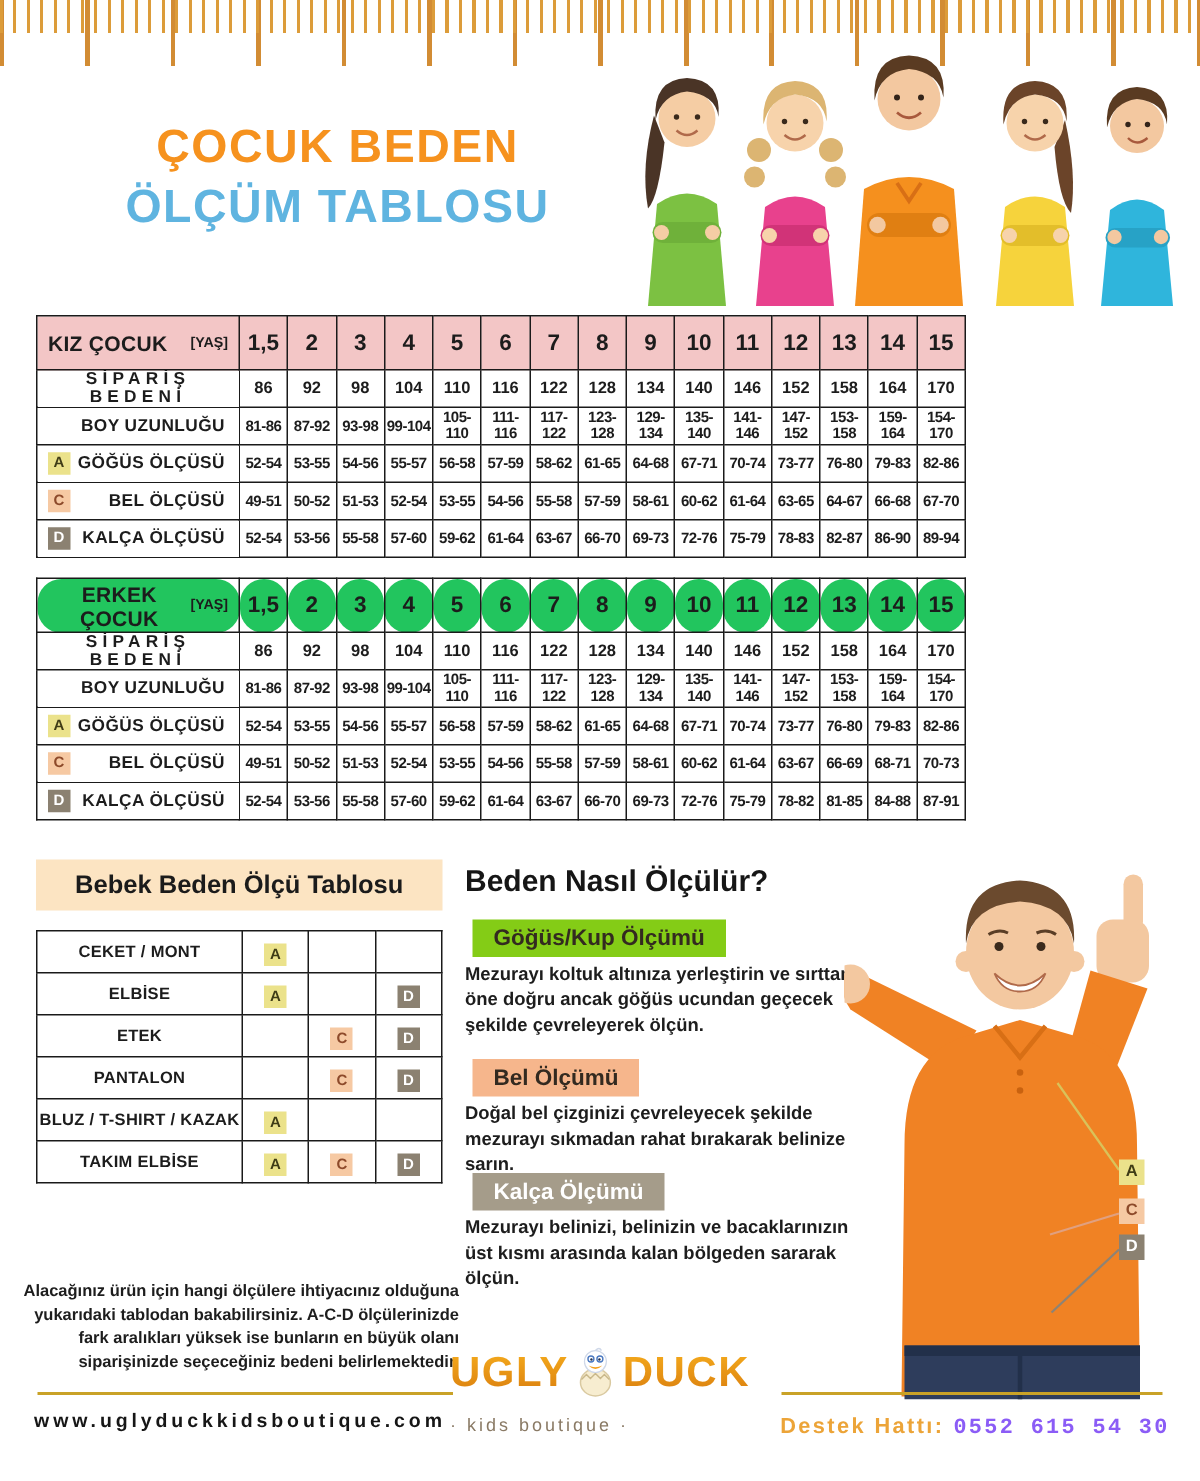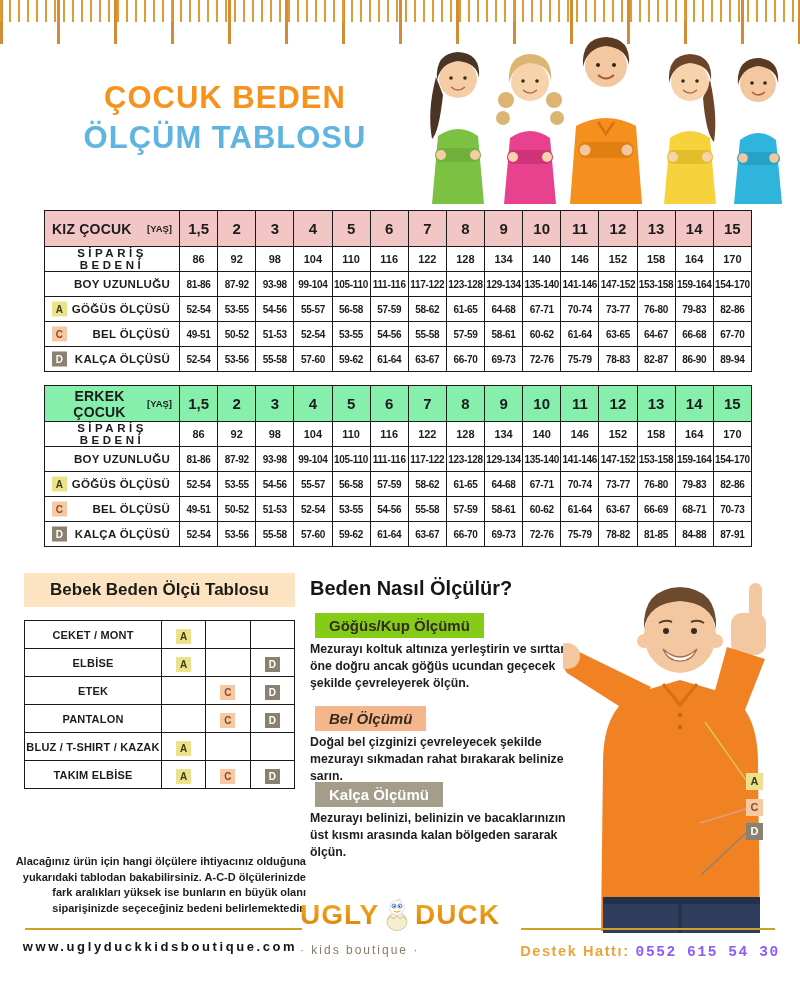--- a/index.html
+++ b/index.html
@@ -16,28 +16,28 @@
 
   
   .title{position:absolute;left:55px;top:78px;width:340px;text-align:center;
          font-weight:800;font-size:31px;letter-spacing:1px;line-height:1.28;}
   .title .t1{color:#f6921e;}
   .title .t2{color:#5fb4e0;}
 
   .kids{position:absolute;left:388px;top:22px;}
 
   
-  .size-table{position:absolute;left:24px;width:708px;border-collapse:collapse;table-layout:fixed;margin-left:20px;}
+  .size-table{position:absolute;left:24px;width:620px;border-collapse:collapse;table-layout:fixed;}
   .size-table.girl{top:210px;}
   .size-table.boy{top:385px;}
   .size-table th,.size-table td{border:1.5px solid #1a1a1a;padding:0;}
   .size-table th.cat{width:134px;}
   .size-table tr.hd th{height:35px;font-size:15px;font-weight:800;}
   .size-table.girl tr.hd th{background:#f3c6c6;}
-  .size-table.boy tr.hd th{background:#86efac;}
+  .size-table.boy tr.hd th{background:#22c55e;border-radius:16px;}
   .size-table th.cat .catwrap{display:flex;justify-content:space-between;align-items:center;padding:0 7px;}
   .size-table .catname{font-size:14px;letter-spacing:.2px;}
   .size-table .yas{font-size:9.5px;font-weight:700;}
   .size-table td{height:24px;text-align:center;font-weight:700;font-size:10px;letter-spacing:-.3px;background:#fff;}
   .size-table td.lbl{position:relative;text-align:right;padding-right:9px;font-size:11.5px;letter-spacing:.3px;font-weight:800;}
   .size-table td.lbl.spread{text-align:center;letter-spacing:3.5px;padding-right:0;font-size:11.5px;}
   .size-table td.big{font-size:11px;letter-spacing:0;}
 
   .bdg{display:inline-block;width:15px;height:15px;line-height:15px;text-align:center;
        font-size:10px;font-weight:800;}
@@ -61,21 +61,21 @@
   .gold-line{position:absolute;top:928px;height:2px;background:#c9a227;}
   .gold-line.left{left:25px;width:277px;}
   .gold-line.right{left:521px;width:254px;}
   .website{position:absolute;left:10px;top:939px;width:300px;text-align:center;
            font-size:13px;font-weight:800;letter-spacing:2.6px;color:#161616;}
 
   
   .howto-title{position:absolute;left:310px;top:577px;font-size:20px;font-weight:800;color:#161616;}
   .how-bar{position:absolute;left:315px;padding:4px 14px;font-size:15px;font-weight:800;color:#332a20;}
   .how-bar.y{top:613px;background:#84cc16;}
-  .how-bar.s{top:706px;background:#f6b68c;font-style:italic;}
+  .how-bar.s{top:706px;background:#f6b68c;}
   .how-bar.g{top:782px;background:#a59c8a;color:#ffffff;text-align:right;}
   .how-p{position:absolute;left:310px;width:270px;margin:0;font-size:12.3px;font-weight:700;
          line-height:1.38;color:#1d1d1d;}
   .how-p.p1{top:641px;}
   .how-p.p2{top:734px;}
   .how-p.p3{top:810px;}
 
   .boyfig{position:absolute;left:563px;top:553px;}
   .fig-badge{position:absolute;width:17px;height:17px;line-height:17px;font-size:11px;}
   .fig-badge.a{left:746px;top:773px;}

